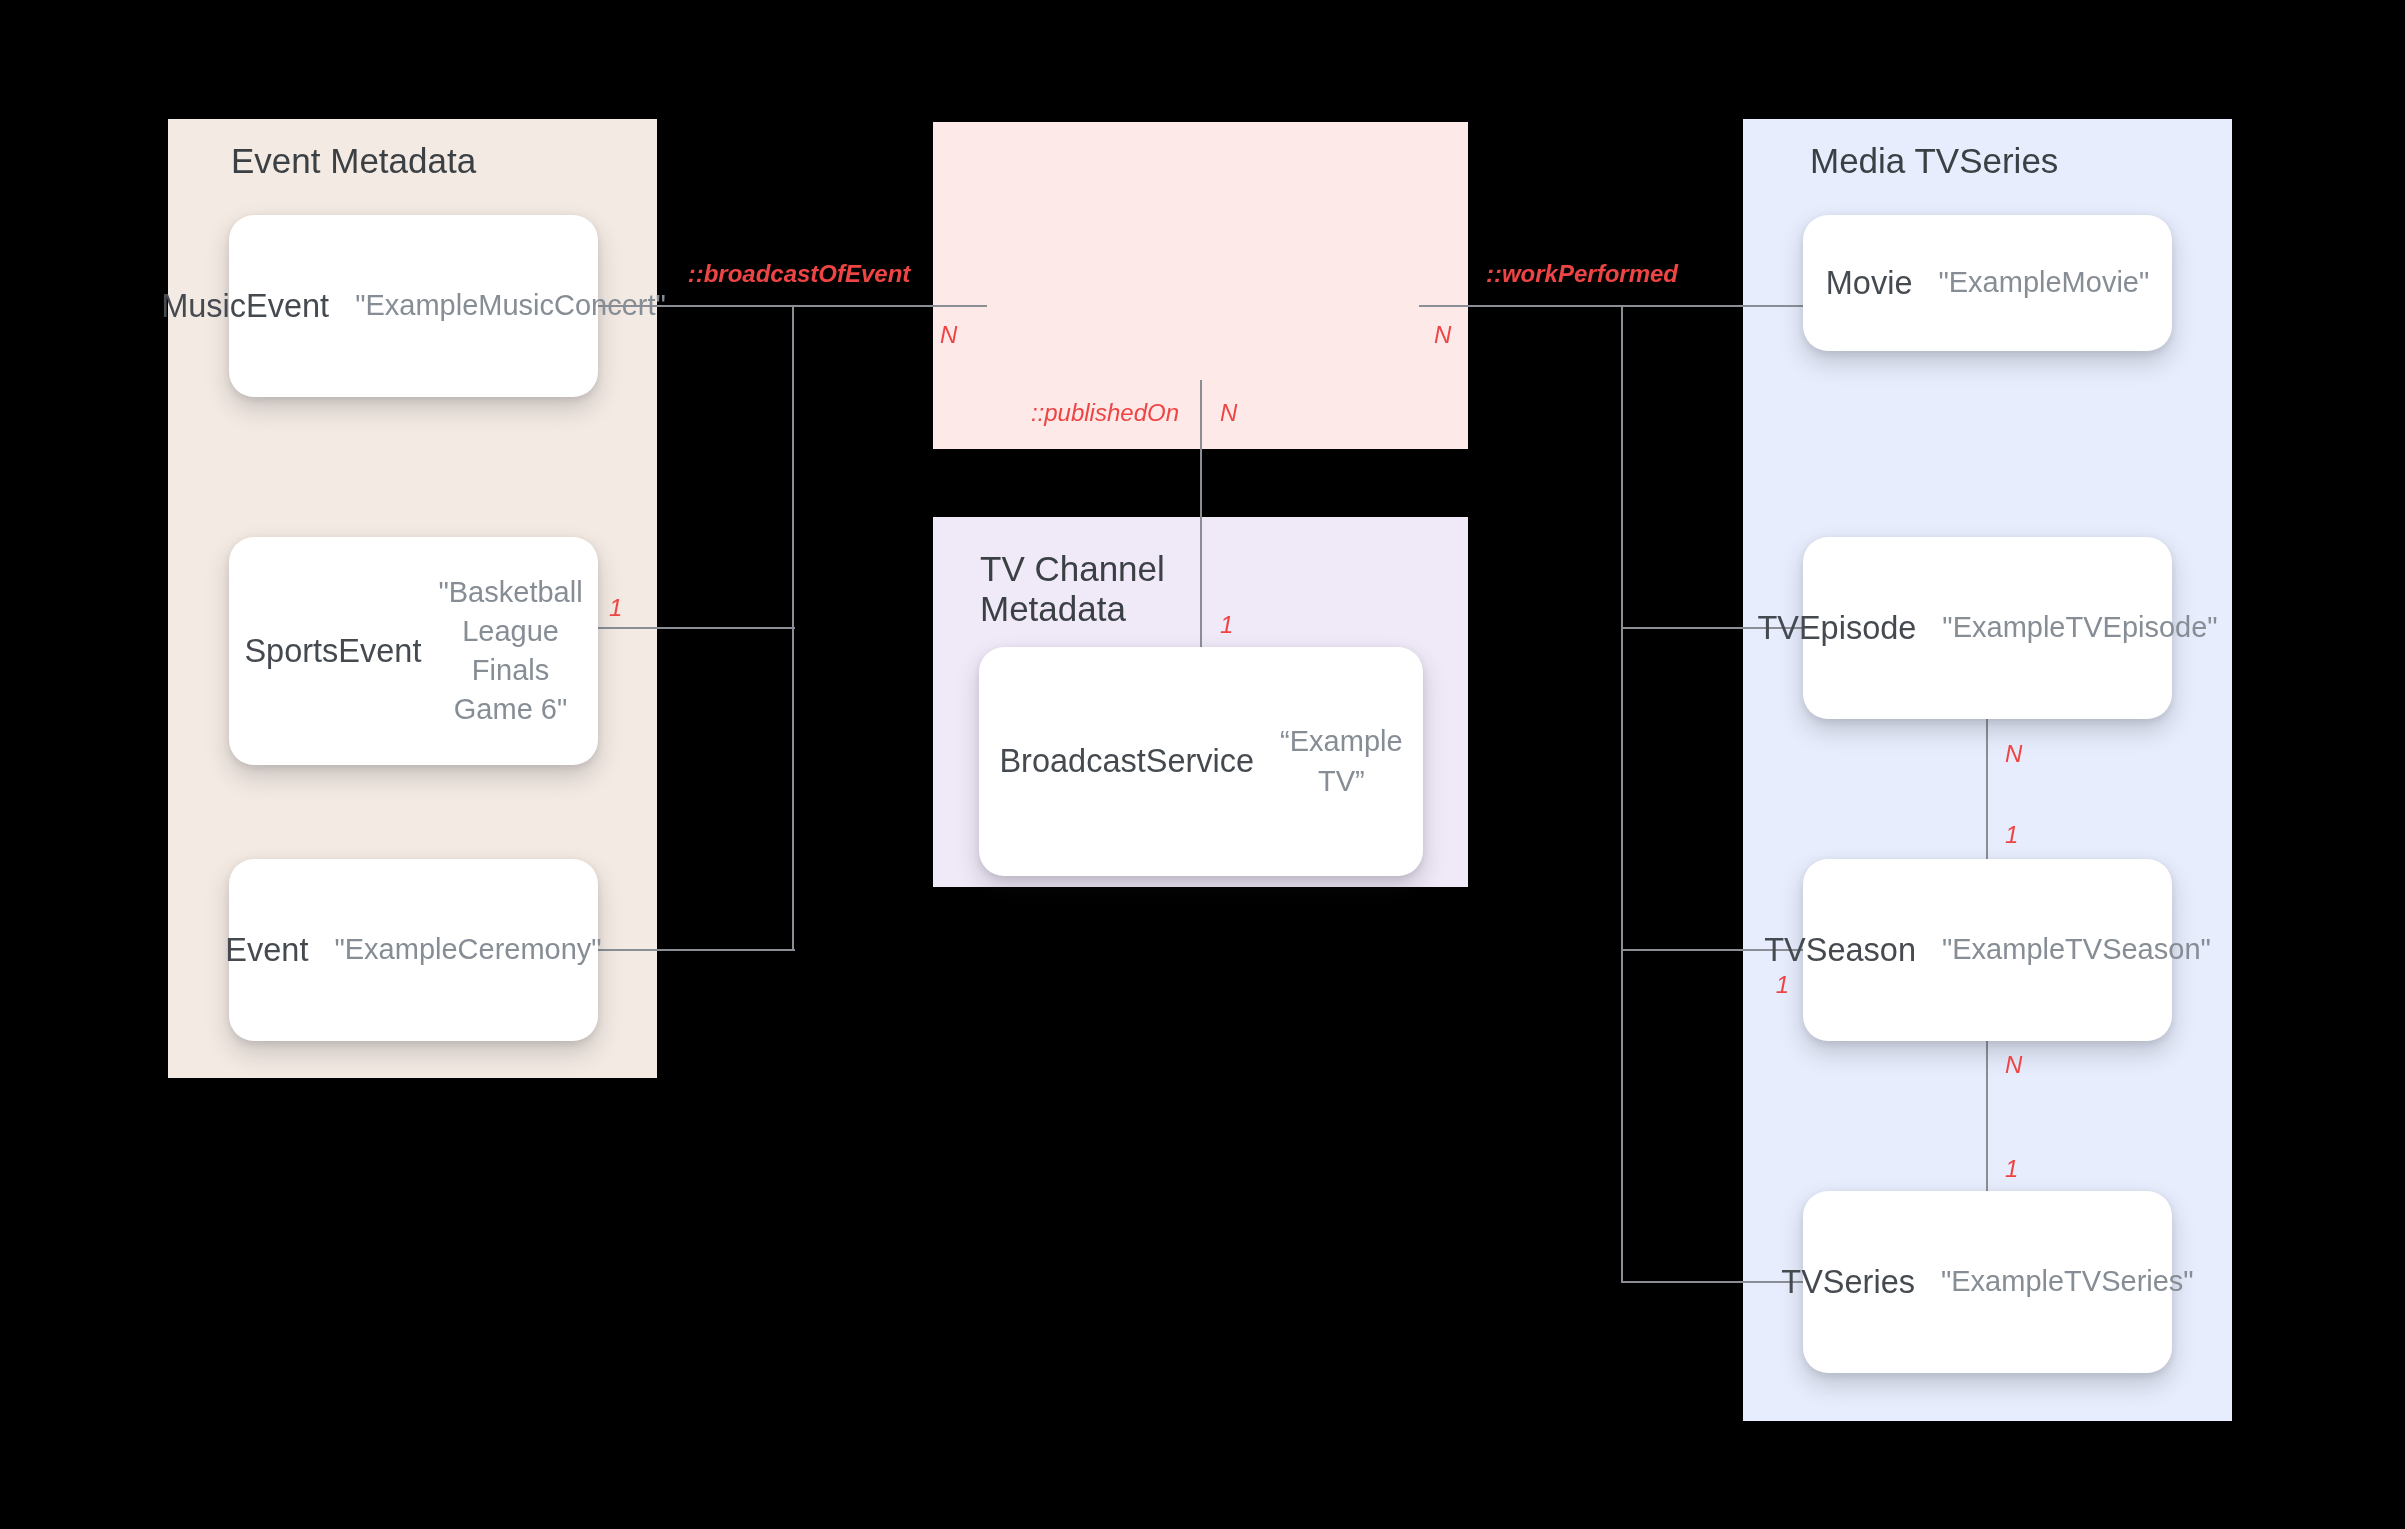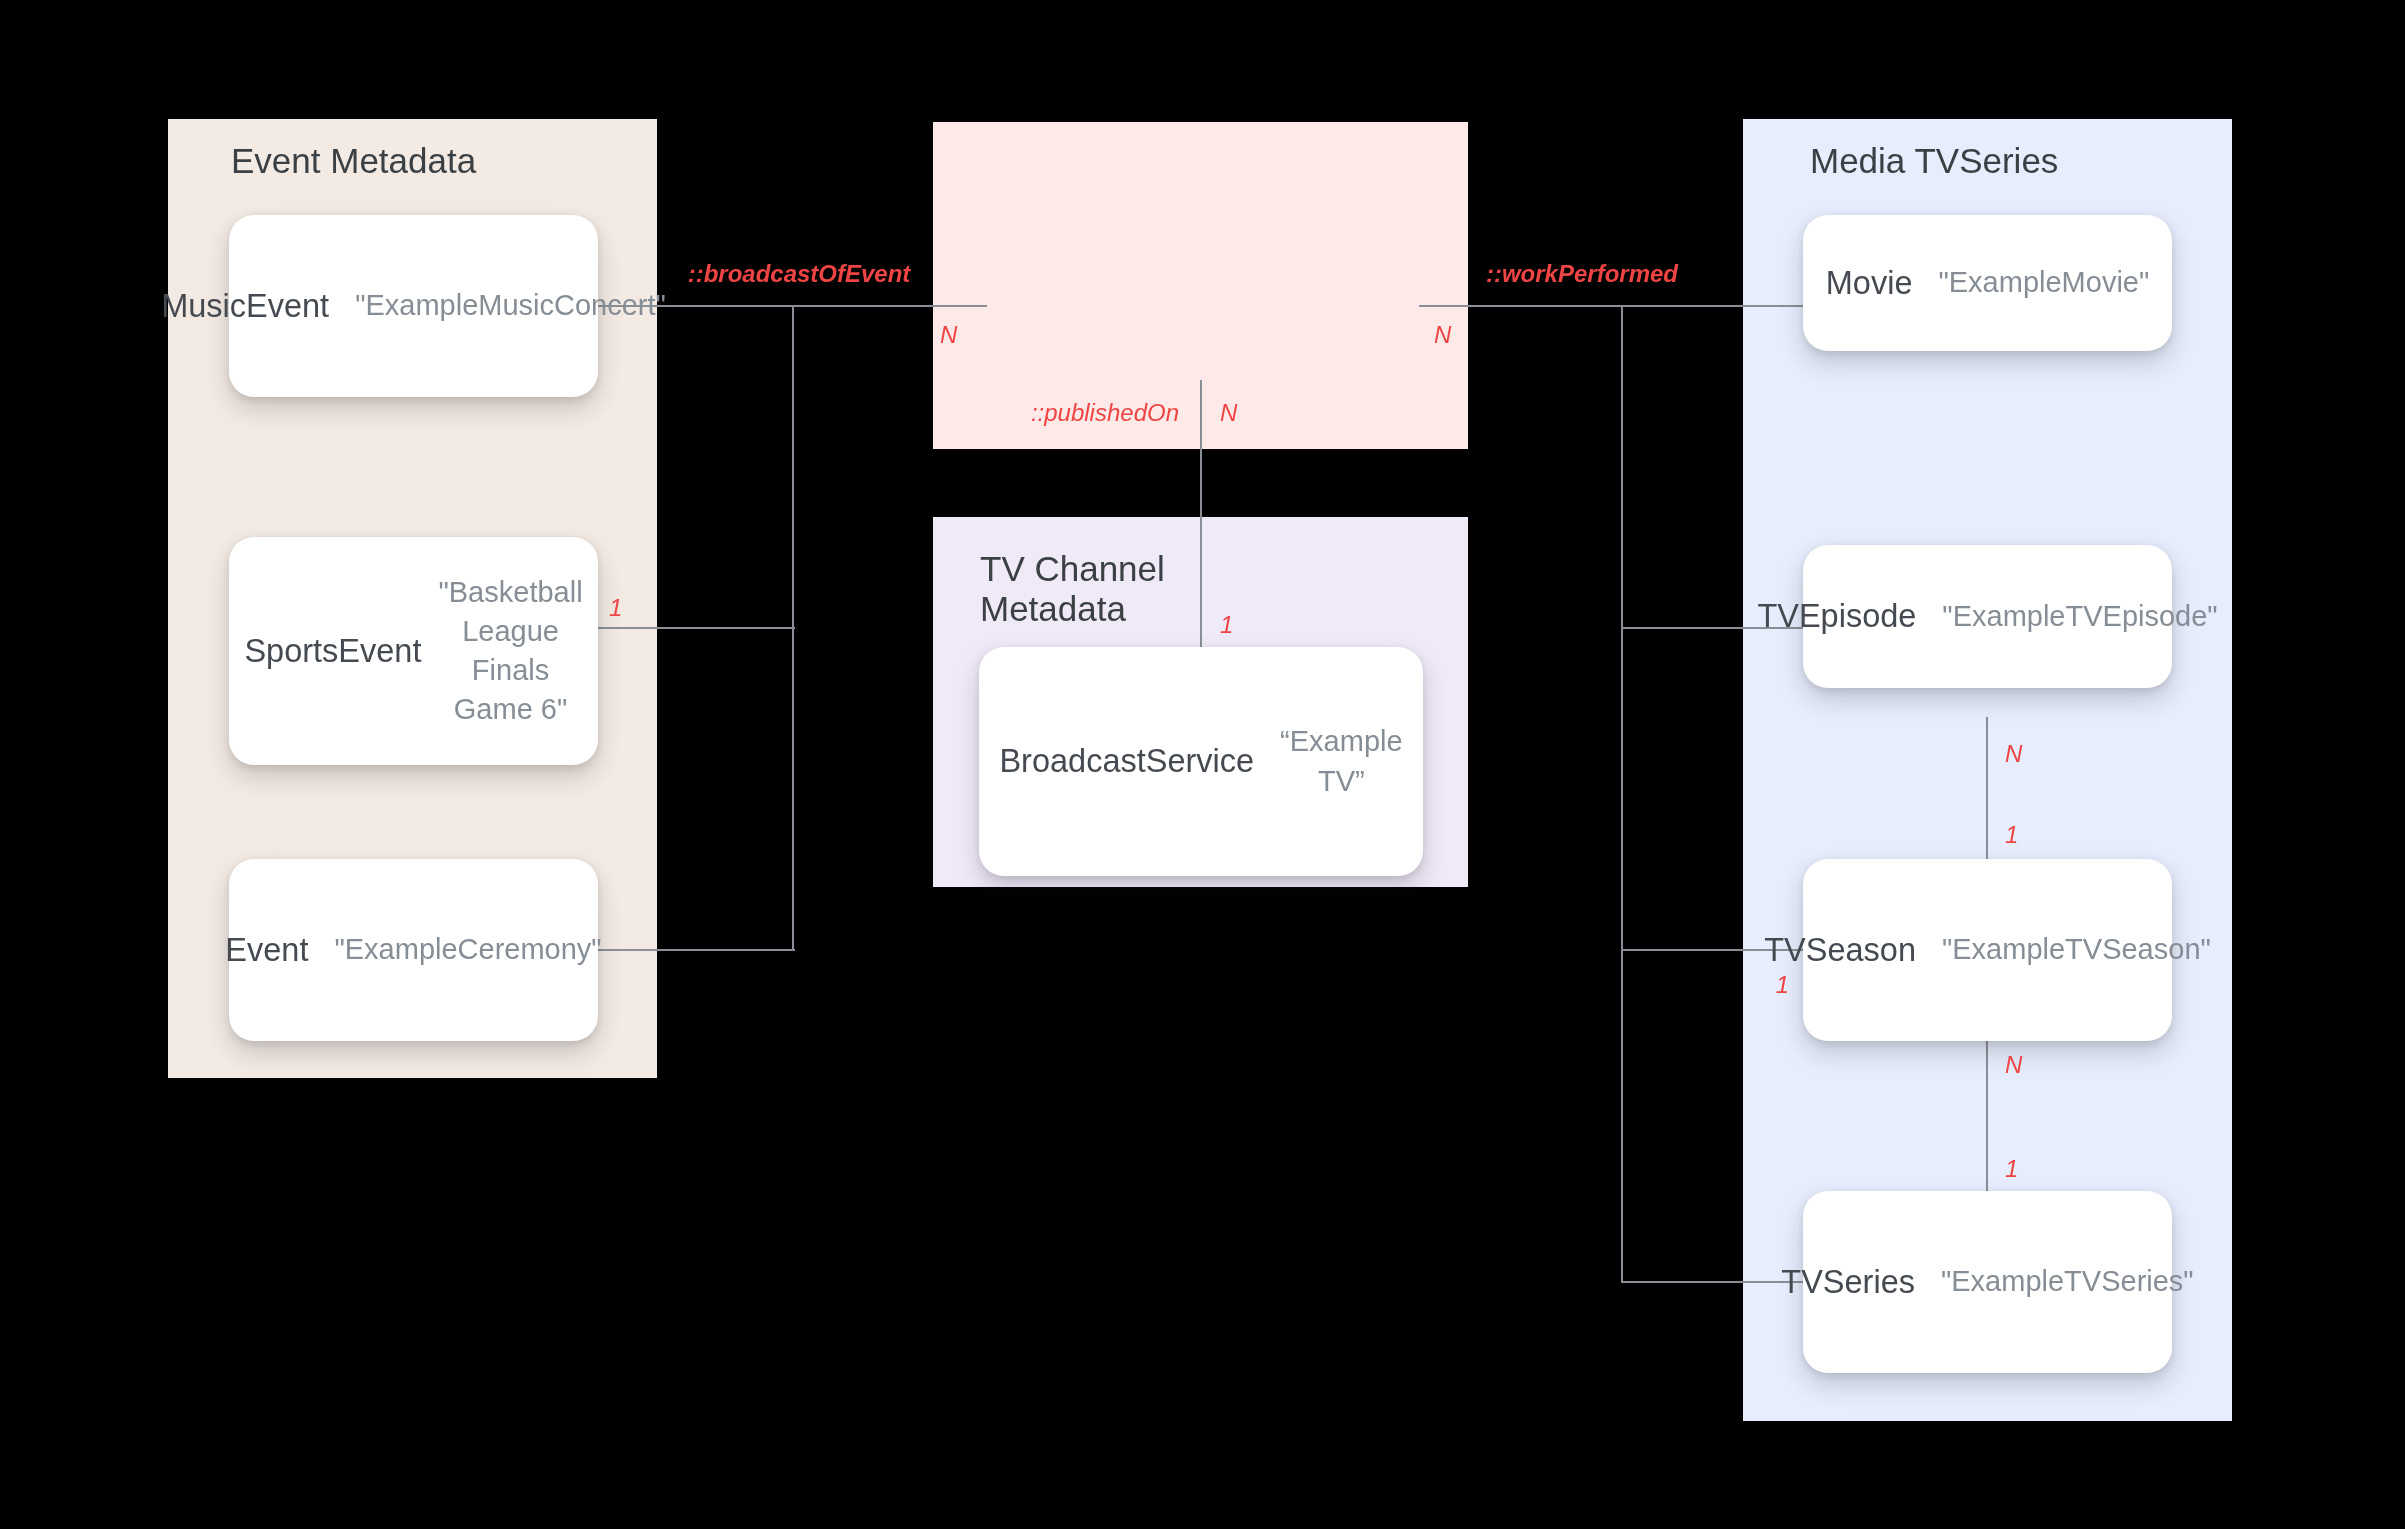--- a/index.html
+++ b/index.html
@@ -76,21 +76,21 @@
   <div class="card" style="left:979px;top:647px;width:444px;height:229px;">
     <div class="card-title">BroadcastService</div>
     <div class="card-sub">“Example TV”</div>
   </div>
 
   <div class="card" style="left:1803px;top:215px;width:369px;height:136px;">
     <div class="card-title">Movie</div>
     <div class="card-sub">"ExampleMovie"</div>
   </div>
 
-  <div class="card" style="left:1803px;top:537px;width:369px;height:143px;margin-top:8px;">
+  <div class="card" style="left:1803px;top:537px;width:369px;height:182px;">
     <div class="card-title">TVEpisode</div>
     <div class="card-sub">"ExampleTVEpisode"</div>
   </div>
 
   <div class="card" style="left:1803px;top:859px;width:369px;height:182px;">
     <div class="card-title">TVSeason</div>
     <div class="card-sub">"ExampleTVSeason"</div>
   </div>
 
   <div class="card" style="left:1803px;top:1191px;width:369px;height:182px;">

